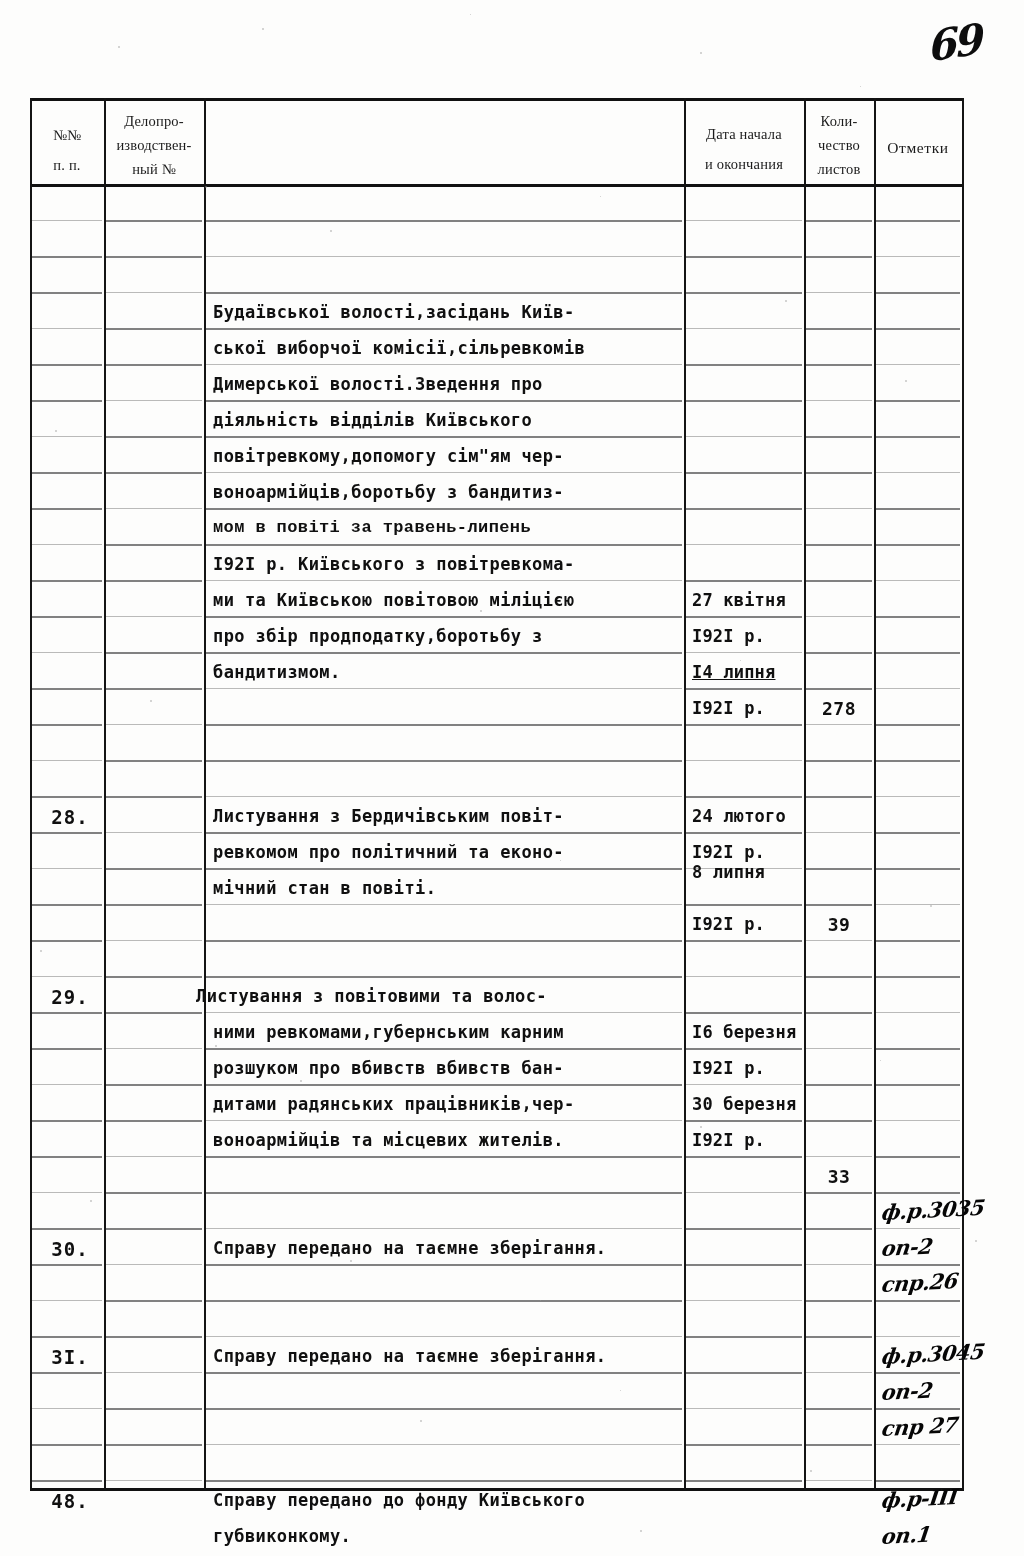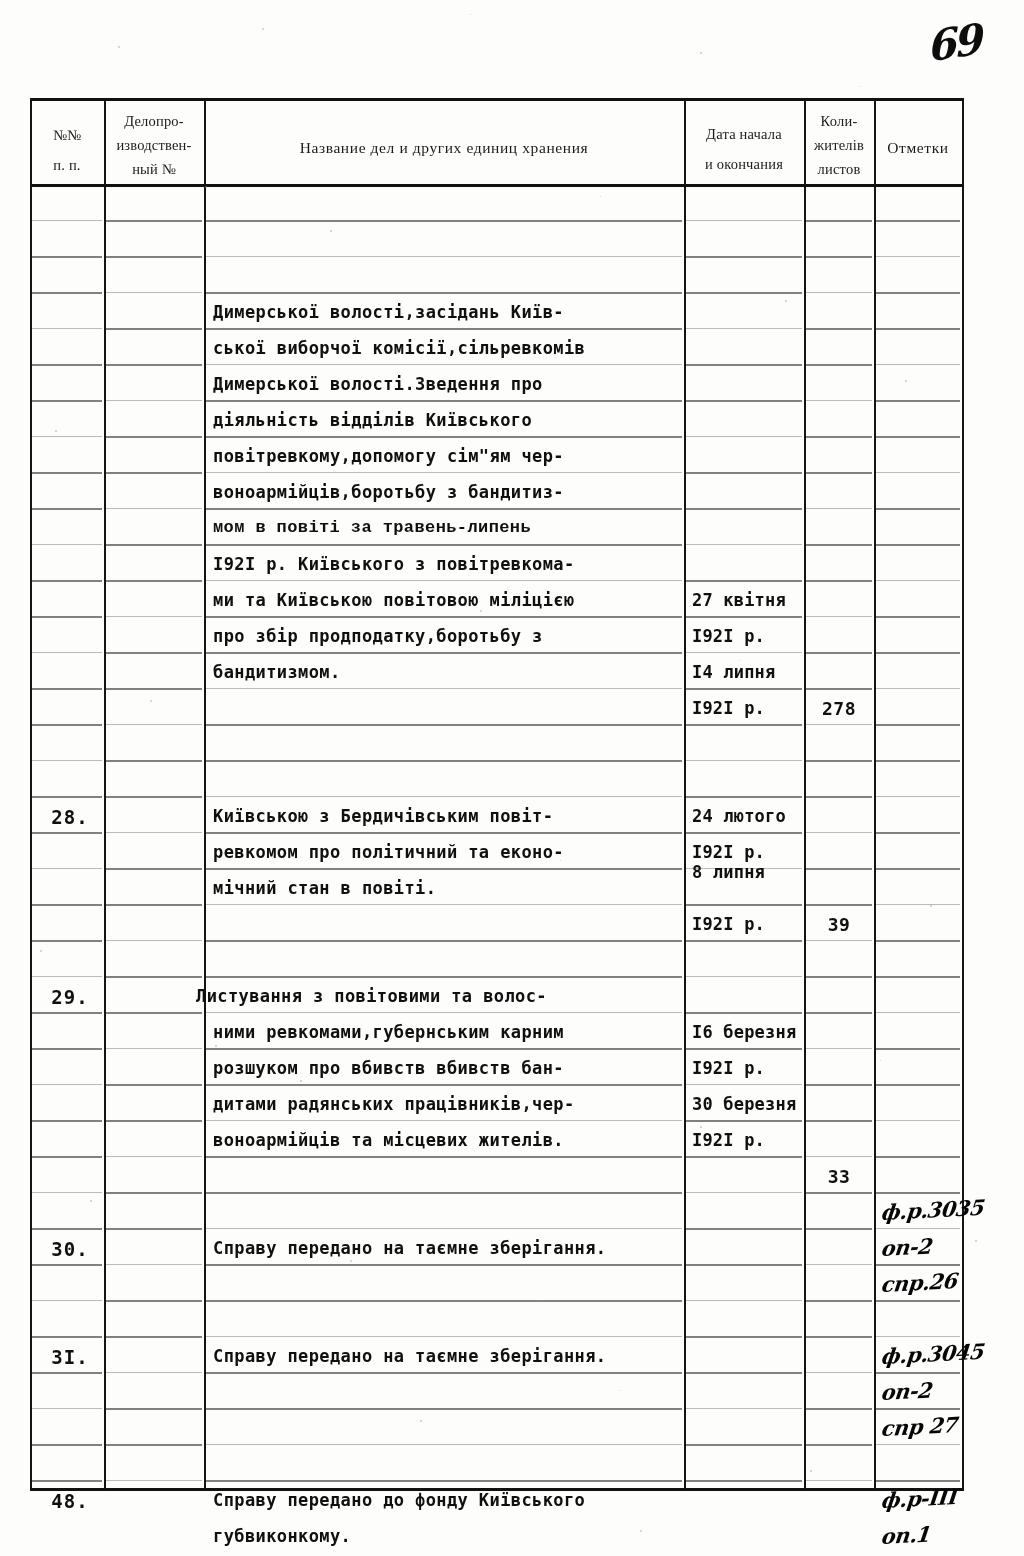--- a/index.html
+++ b/index.html
@@ -142,27 +142,26 @@
     <div class="vline" style="left:932px;"></div>
 
     <div id="thead">
       <div class="hcell" style="left:0px;top:26px;width:74px;">№№</div>
       <div class="hcell" style="left:0px;top:56px;width:74px;">п. п.</div>
 
       <div class="hcell" style="left:74px;top:12px;width:100px;">Делопро-</div>
       <div class="hcell" style="left:74px;top:36px;width:100px;">изводствен-</div>
       <div class="hcell" style="left:74px;top:60px;width:100px;">ный №</div>
 
-      <div class="hcell big" style="left:174px;top:38px;width:480px;">Название дел и других  единиц  хранения</div>
 
       <div class="hcell" style="left:654px;top:25px;width:120px;">Дата начала</div>
       <div class="hcell" style="left:654px;top:55px;width:120px;">и  окончания</div>
 
       <div class="hcell" style="left:774px;top:12px;width:70px;">Коли-</div>
-      <div class="hcell" style="left:774px;top:36px;width:70px;">жителів</div>
+      <div class="hcell" style="left:774px;top:36px;width:70px;">чество</div>
       <div class="hcell" style="left:774px;top:60px;width:70px;">листов</div>
 
       <div class="hcell big" style="left:844px;top:38px;width:88px;">Отметки</div>
     </div>
 
     <div id="rules">
         <div class="rule faint" style="left: 2px; width: 70px; top: 122px;"></div>
         <div class="rule" style="left: 76px; width: 96px; top: 122px;"></div>
         <div class="rule" style="left: 176px; width: 476px; top: 122px;"></div>
         <div class="rule faint" style="left: 656px; width: 116px; top: 122px;"></div>
@@ -374,38 +373,38 @@
         <div class="rule faint" style="left: 846px; width: 84px; top: 1346px;"></div>
         <div class="rule" style="left: 2px; width: 70px; top: 1382px;"></div>
         <div class="rule faint" style="left: 76px; width: 96px; top: 1382px;"></div>
         <div class="rule" style="left: 176px; width: 476px; top: 1382px;"></div>
         <div class="rule" style="left: 656px; width: 116px; top: 1382px;"></div>
         <div class="rule faint" style="left: 776px; width: 66px; top: 1382px;"></div>
         <div class="rule" style="left: 846px; width: 84px; top: 1382px;"></div>
       </div>
 
     <div id="body-layer">
-        <div class="tw " style="left: 183px; top: 204px;">Димерської волості,засідань Київ-</div>
+        <div class="tw " style="left: 183px; top: 204px;">Будаївської волості,засідань Київ-</div>
         <div class="tw " style="left: 183px; top: 240px;">ської виборчої комісії,сільревкомів</div>
         <div class="tw " style="left: 183px; top: 276px;">Димерської волості.Зведення про</div>
         <div class="tw " style="left: 183px; top: 312px;">діяльність відділів Київського</div>
         <div class="tw " style="left: 183px; top: 348px;">повітревкому,допомогу сім"ям чер-</div>
         <div class="tw " style="left: 183px; top: 384px;">воноармійців,боротьбу з бандитиз-</div>
         <div class="tw " style="left: 183px; top: 420px; font-family: Liberation Mono, monospace;">мом в повіті за травень-липень</div>
         <div class="tw " style="left: 183px; top: 456px;">I92I р. Київського з повітревкома-</div>
         <div class="tw " style="left: 183px; top: 492px;">ми та Київською повітовою міліцією</div>
         <div class="tw " style="left: 183px; top: 528px;">про збір продподатку,боротьбу з</div>
         <div class="tw " style="left: 183px; top: 564px;">бандитизмом.</div>
         <div class="tw date" style="left: 662px; top: 492px;">27 квітня</div>
         <div class="tw date" style="left: 662px; top: 528px;">I92I р.</div>
-        <div class="tw date" style="left: 662px; top: 564px;">I4 липня</div>
+        <div class="tw date" style="left: 662px; top: 564px; text-decoration: underline;">I4 липня</div>
         <div class="tw date" style="left: 662px; top: 600px;">I92I р.</div>
         <div class="tw cnt" style="left: 776px; top: 600px; width: 66px; text-align: center;">278</div>
         <div class="tw num" style="left: 6px; top: 708px; width: 68px; text-align: center;">28.</div>
-        <div class="tw " style="left: 183px; top: 708px;">Київською з Бердичівським повіт-</div>
+        <div class="tw " style="left: 183px; top: 708px;">Листування з Бердичівським повіт-</div>
         <div class="tw " style="left: 183px; top: 744px;">ревкомом про політичний та еконо-</div>
         <div class="tw " style="left: 183px; top: 780px;">мічний стан в повіті.</div>
         <div class="tw date" style="left: 662px; top: 708px;">24 лютого</div>
         <div class="tw date" style="left: 662px; top: 744px;">I92I р.</div>
         <div class="tw date" style="left: 662px; top: 764px;">8 липня</div>
         <div class="tw date" style="left: 662px; top: 816px;">I92I р.</div>
         <div class="tw cnt" style="left: 776px; top: 816px; width: 66px; text-align: center;">39</div>
         <div class="tw num" style="left: 6px; top: 888px; width: 68px; text-align: center;">29.</div>
         <div class="tw " style="left: 166px; top: 888px;">Листування з повітовими та волос-</div>
         <div class="tw " style="left: 183px; top: 924px;">ними ревкомами,губернським карним</div>

